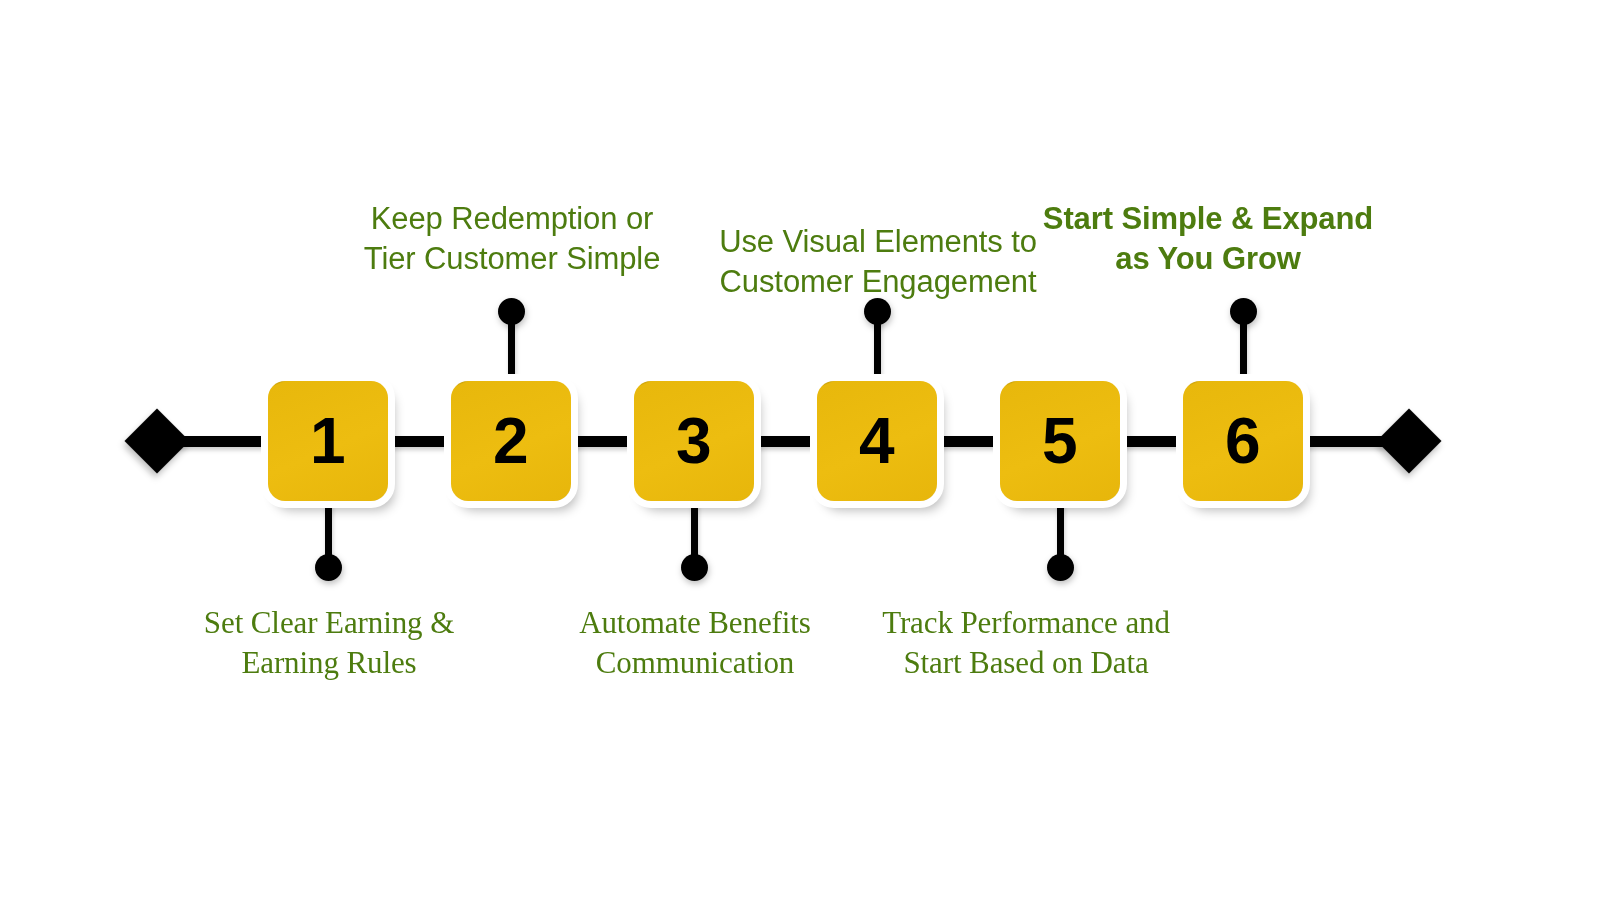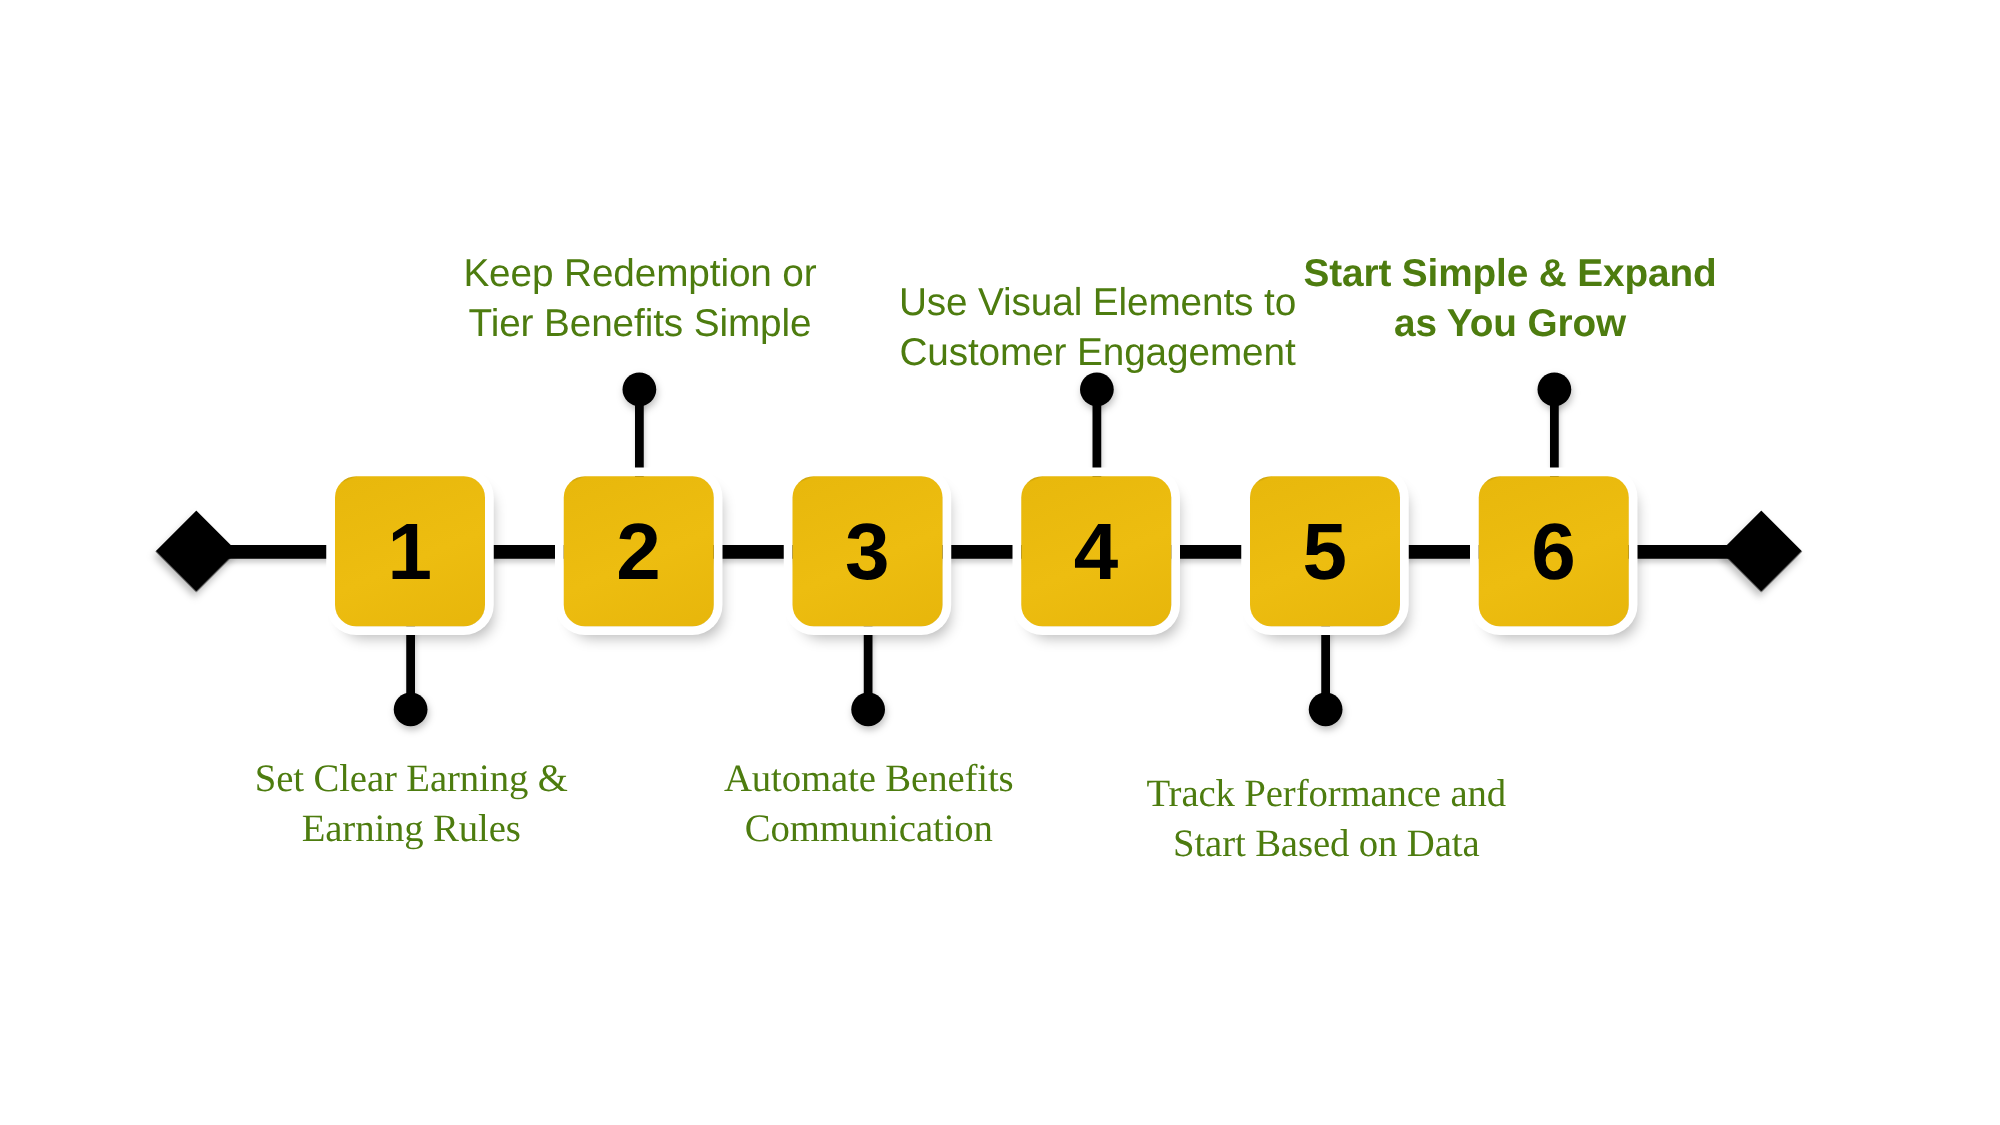--- a/index.html
+++ b/index.html
@@ -135,21 +135,21 @@
         <span class="line">Set Clear Earning &amp;</span>
         <span class="line">Earning Rules</span>
       </div>
       <div class="stem up" style="left: 507.5px;"></div>
       <div class="dot up" style="left: 497.5px;"></div>
       <div class="step-box" style="left: 451px;">
         <span class="num">2</span>
       </div>
       <div class="label above" style="left: 312px;">
         <span class="line">Keep Redemption or</span>
-        <span class="line">Tier Benefits Simple</span>
+        <span class="line">Tier Customer Simple</span>
       </div>
       <div class="stem down" style="left: 690.5px;"></div>
       <div class="dot down" style="left: 680.5px;"></div>
       <div class="step-box" style="left: 634px;">
         <span class="num">3</span>
       </div>
       <div class="label below" style="left: 495px;">
         <span class="line">Automate Benefits</span>
         <span class="line">Communication</span>
       </div>
@@ -160,21 +160,21 @@
       </div>
       <div class="label above" style="left: 678px; margin-top: 23px;">
         <span class="line">Use Visual Elements to</span>
         <span class="line">Customer Engagement</span>
       </div>
       <div class="stem down" style="left: 1056.5px;"></div>
       <div class="dot down" style="left: 1046.5px;"></div>
       <div class="step-box" style="left: 1000px;">
         <span class="num">5</span>
       </div>
-      <div class="label below" style="left: 861px; margin-top: 12px;">
+      <div class="label below" style="left: 826px;">
         <span class="line">Track Performance and</span>
         <span class="line">Start Based on Data</span>
       </div>
       <div class="stem up" style="left: 1239.5px;"></div>
       <div class="dot up" style="left: 1229.5px;"></div>
       <div class="step-box" style="left: 1183px;">
         <span class="num">6</span>
       </div>
       <div class="label above" style="left: 1008px; font-weight: bold;">
         <span class="line">Start Simple &amp; Expand</span>

